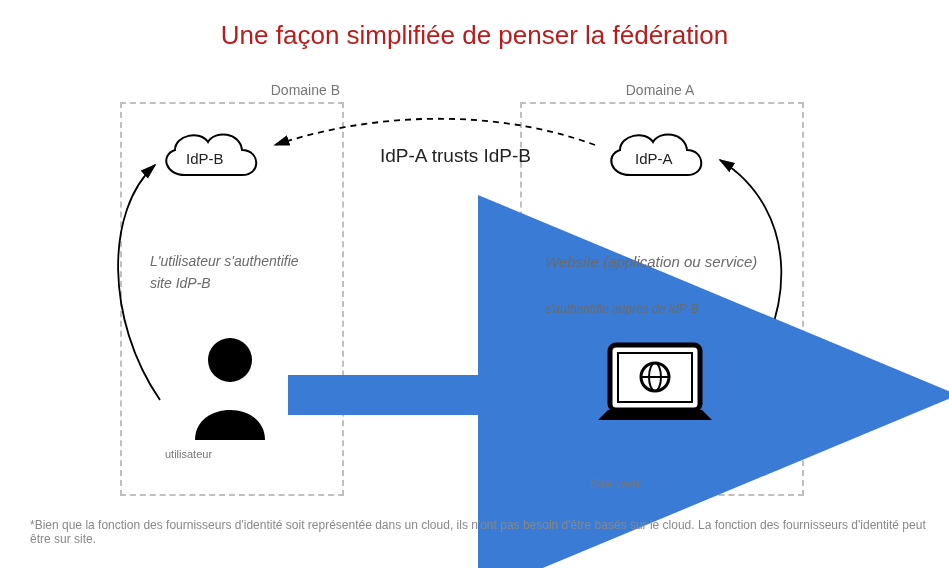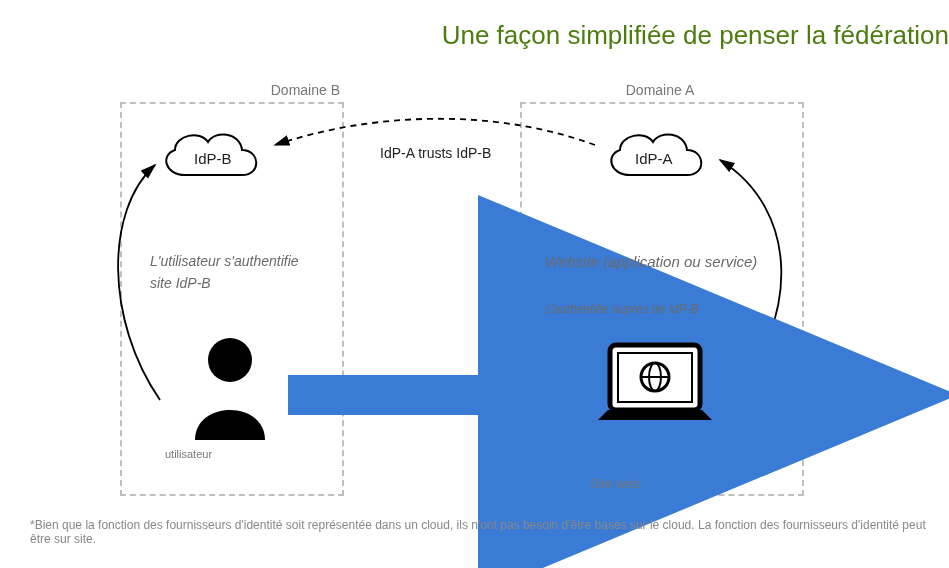--- a/index.html
+++ b/index.html
@@ -1,23 +1,23 @@
 <!DOCTYPE html>
 <html><head>
 <meta charset="utf-8">
 <style>
   html,body{margin:0;padding:0;width:949px;height:568px;background:#fff;font-family:"Segoe UI",Arial,sans-serif;color:#555;}
   .canvas{position:relative;width:949px;height:568px;}
-  .title{position:absolute;top:20px;left:0;right:0;text-align:right;font-size:26px;color:#4d7c0f;font-weight:400;}
+  .title{position:absolute;top:20px;left:0;right:0;text-align:center;font-size:26px;color:#b91c1c;font-weight:400;}
   .domain-box{position:absolute;border:2px dashed #bfbfbf;}
   .domain-label{position:absolute;text-align:center;font-size:14px;color:#777;}
   .cloud{position:absolute;}
   .cloud svg{display:block;}
   .cloud-label{position:absolute;font-size:15px;color:#222;font-weight:400;}
-  .trust-label{position:absolute;font-size:14px;color:#222;}
+  .trust-label{position:absolute;font-size:19px;color:#222;}
   .auth-text{position:absolute;font-size:14px;color:#6a6a6a;line-height:1.6;font-style:italic;}
   .caption{position:absolute;font-size:13px;color:#777;}
   .footnote{position:absolute;left:30px;right:20px;bottom:22px;font-size:12px;color:#888;}
   .share-label{position:absolute;color:#fff;font-size:15px;}
   .user-icon{position:absolute;}
   .laptop-icon{position:absolute;}
 </style>
 </head>
 <body>
 <div class="canvas">
@@ -28,21 +28,21 @@
 <div class="domain-box" style="left:120px;top:102px;width:220px;height:390px;"></div>
 
 <div class="domain-label" style="left:520px;top:82px;width:280px;">Domaine A</div>
 <div class="domain-box" style="left:520px;top:102px;width:280px;height:390px;"></div>
 
 <div class="cloud" style="left:150px;top:120px;">
   <svg width="120" height="70" viewBox="0 0 120 70">
     <path d="M35 55 C15 55 10 35 25 30 C25 15 50 10 58 22 C65 10 90 12 92 30 C110 30 112 55 92 55 Z" fill="#fff" stroke="#000" stroke-width="2"></path>
   </svg>
 </div>
-<div class="cloud-label" style="left:194px;top:150px;">IdP-B</div>
+<div class="cloud-label" style="left:186px;top:150px;">IdP-B</div>
 
 <div class="cloud" style="left:595px;top:120px;">
   <svg width="120" height="70" viewBox="0 0 120 70">
     <path d="M35 55 C15 55 10 35 25 30 C25 15 50 10 58 22 C65 10 90 12 92 30 C110 30 112 55 92 55 Z" fill="#fff" stroke="#000" stroke-width="2"></path>
   </svg>
 </div>
 <div class="cloud-label" style="left:635px;top:150px;">IdP-A</div>
 
 <svg style="position:absolute;left:0;top:0;width:949px;height:568px;pointer-events:none">
   <defs>

